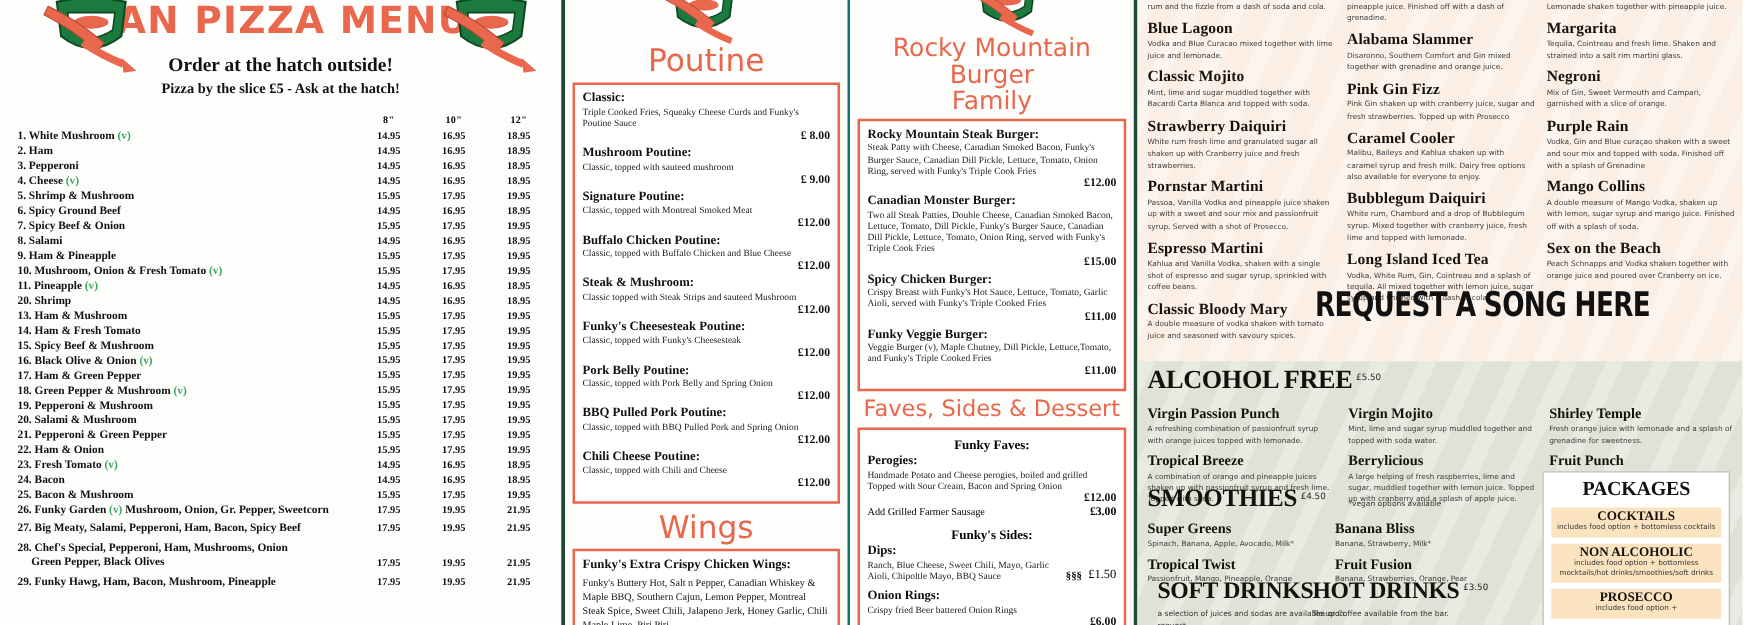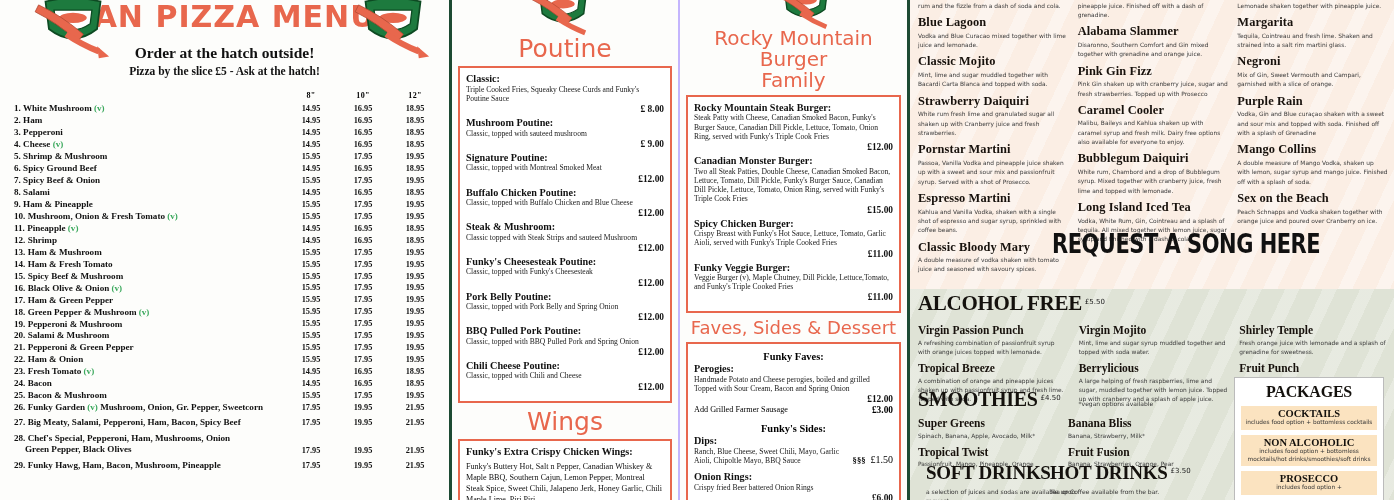--- a/index.html
+++ b/index.html
@@ -39,21 +39,21 @@
             color:#111; line-height:1.02; padding:1.35px 0 1.35px 6px; }
   .pz-row .nm { flex:1; padding-right:4px; }
   .pz-row .pc { width:52px; text-align:center; font-size:8.3px; }
   .veg { color:#3aa85c; font-weight:700; }
   .pz-row.two .nm { line-height:1.22; }
   .pz-row.gap { padding-top:4.5px; }
 
   
   .panel-mid {
     width: 228px; height:500px; position:relative; background:#fdfdfb;
-    border-right:2px solid #c4b5fd; padding:0 6px;
+    border-right:2px solid #0f766e; padding:0 6px;
   }
   .panel-burger {
     width:230px; height:500px; position:relative; background:#fdfdfb;
     border-right:3px solid #1d4a33; padding:0 6px;
   }
   .mid-logo { position:absolute; top:-16px; left:74px; width:74px; height:58px; }
   .brg-logo { position:absolute; top:-18px; left:92px; width:68px; height:54px; }
 
   .sec-title {
     text-align:center; color:#e8674d; font-family:"DejaVu Sans", sans-serif;
@@ -219,21 +219,21 @@
           <div class="pc">17.95</div>
           <div class="pc">19.95</div>
         </div>
         <div class="pz-row">
           <div class="nm">11. Pineapple <span class="veg">(v)</span></div>
           <div class="pc">14.95</div>
           <div class="pc">16.95</div>
           <div class="pc">18.95</div>
         </div>
         <div class="pz-row">
-          <div class="nm">12. Shrimp</div>
+          <div class="nm">20. Shrimp</div>
           <div class="pc">14.95</div>
           <div class="pc">16.95</div>
           <div class="pc">18.95</div>
         </div>
         <div class="pz-row">
           <div class="nm">13. Ham &amp; Mushroom</div>
           <div class="pc">15.95</div>
           <div class="pc">17.95</div>
           <div class="pc">19.95</div>
         </div>

